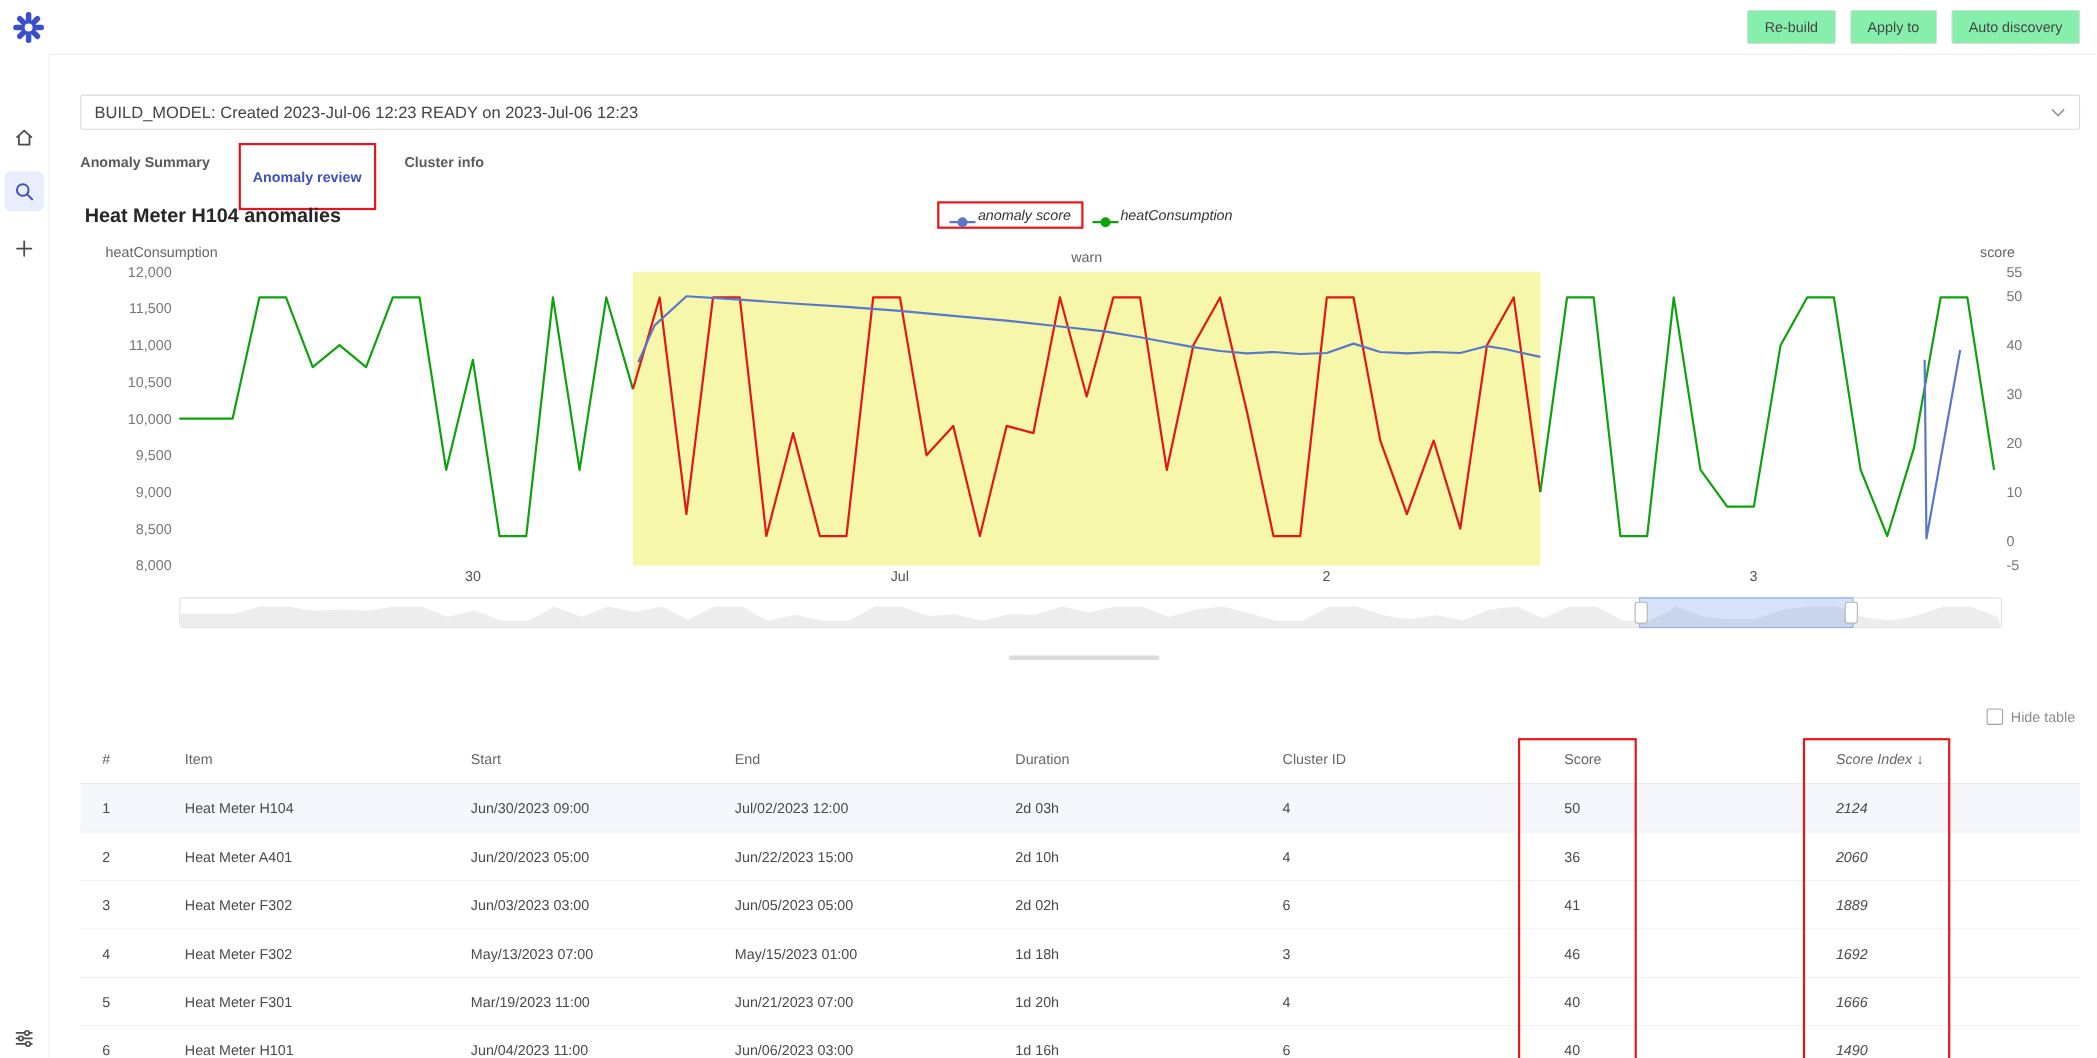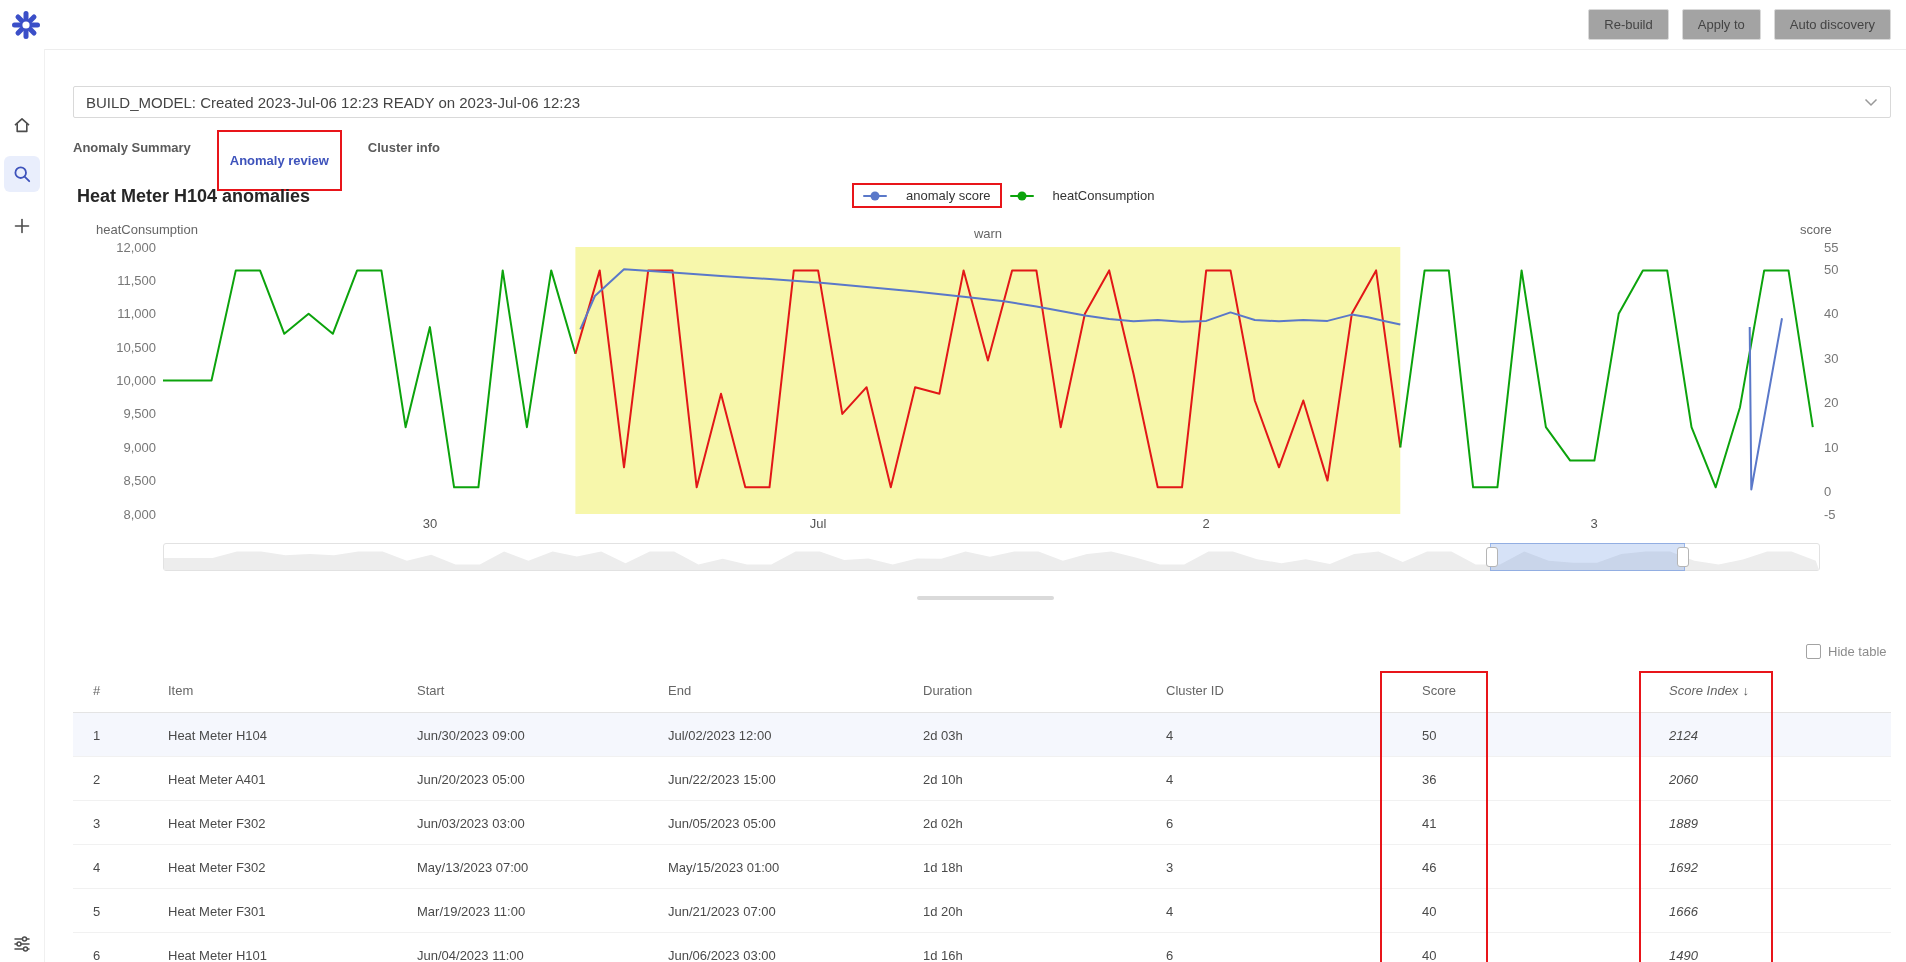--- a/index.html
+++ b/index.html
@@ -3,42 +3,42 @@
 <meta charset="utf-8">
 <style>
   html,body{margin:0;padding:0;background:#fff;font-family:"Liberation Sans",sans-serif;}
   .app{position:relative;width:1906px;height:962px;overflow:hidden;background:#fff;}
 
   
   .topbar{position:absolute;left:0;top:0;width:1906px;height:49px;background:#fff;border-bottom:1px solid #ededed;}
   .logo{position:absolute;left:10px;top:9px;width:32px;height:32px;display:flex;align-items:center;justify-content:center;cursor:pointer;}
   .page-title{position:absolute;left:81px;top:0;line-height:49px;font-size:16px;color:#3a3a3a;white-space:nowrap;}
   .topbtns{position:absolute;right:15px;top:9px;display:flex;gap:13px;}
-  .topbtns button{height:31px;padding:0 15px;font-size:13px;color:#444;background:#a3a3a3;border:1px solid #d9d9d9;border-radius:2px;font-family:inherit;cursor:pointer;white-space:nowrap;}
+  .topbtns button{height:31px;padding:0 15px;font-size:13px;color:#444;background:#86efac;border:1px solid #d9d9d9;border-radius:2px;font-family:inherit;cursor:pointer;white-space:nowrap;}
 
   
   .sidebar{position:absolute;left:0;top:49px;width:44px;height:913px;border-right:1px solid #f0f0f0;background:#fff;}
   .sicon{position:absolute;left:4px;width:36px;height:36px;display:flex;align-items:center;justify-content:center;color:#4c4c4c;cursor:pointer;border-radius:6px;}
   .sicon.active{background:#e9eefc;color:#3d52bb;}
   .sicon svg{display:block;}
 
   
   .model-bar{position:absolute;left:73px;top:86px;width:1818px;height:32px;border:1px solid #d9d9d9;border-radius:2px;display:flex;align-items:center;justify-content:space-between;padding:11px 12px;box-sizing:border-box;font-size:15px;color:#444;background:#fff;cursor:pointer;}
 
   
   .tabs{position:absolute;left:73px;top:130px;height:34px;display:flex;align-items:center;gap:26px;font-size:13px;font-weight:700;color:#5a5a5a;}
   .tab{cursor:pointer;white-space:nowrap;}
   .tab.active{color:#3d52bb;}
   .ann{border:2px solid #e8151a;}
   .tab.ann{padding:21px 11px;margin-top:26px;}
 
   
   .chart-title{position:absolute;left:77px;top:186px;margin:0;font-size:18px;font-weight:700;color:#262626;}
   .legend{position:absolute;left:852px;top:183px;display:flex;align-items:center;font-size:13px;color:#333;}
-  .legend-item{display:flex;align-items:center;gap:19px;cursor:pointer;white-space:nowrap;}
+  .legend-item{display:flex;align-items:flex-end;gap:2px;cursor:pointer;white-space:nowrap;font-style:italic;}
   .legend-item.ann{padding:3px 9px;}
   .legend-item + .legend-item{margin-left:8px;}
   .marker{position:relative;width:24px;height:2px;border-radius:1px;}
   .marker::after{content:"";position:absolute;left:50%;top:50%;transform:translate(-50%,-50%);width:9px;height:9px;border-radius:50%;background:inherit;}
 
   
   #chartwrap{position:absolute;left:0;top:220px;width:1906px;height:320px;}
   #chartsvg{width:1906px;height:320px;display:block;}
   #chartsvg text{font-family:"Liberation Sans",sans-serif;}
   .tick{font-size:13px;fill:#777;}
@@ -58,21 +58,21 @@
   
   .hide-table{position:absolute;left:1806px;top:644px;display:flex;align-items:center;gap:7px;font-size:13px;color:#8c8c8c;cursor:pointer;}
   .checkbox{width:15px;height:15px;border:1.5px solid #a3a3a3;border-radius:2px;background:#fff;box-sizing:border-box;}
 
   
   #table{position:absolute;left:73px;top:668px;width:1818px;font-size:13px;color:#4a4a4a;}
   .trow{position:relative;height:43px;border-bottom:1px solid #f1f1f1;background:#fff;cursor:pointer;}
   .trow.thead{height:44px;border-bottom:1px solid #e4e4e4;color:#666;cursor:default;}
   .trow.selected{background:#f5f7fd;}
   .tcell{position:absolute;top:50%;transform:translateY(-50%);white-space:nowrap;}
-  .c0{left:20px;}.c1{left:95px;}.c2{left:344px;}.c3{left:595px;}.c4{left:850px;}.c5{left:1093px;}.c6{left:1349px;}.c7{left:1596px;font-style:italic;}
+  .c0{left:20px;}.c1{left:95px;}.c2{left:355px;}.c3{left:595px;}.c4{left:850px;}.c5{left:1093px;}.c6{left:1349px;}.c7{left:1596px;font-style:italic;}
   .sort{margin-left:4px;color:#555;}
 
   
   .colbox{position:absolute;top:671px;height:320px;border:2px solid #e8151a;pointer-events:none;}
   .colbox.score{left:1380px;width:104px;}
   .colbox.index{left:1639px;width:130px;}
 </style>
 </head>
 <body>
 

